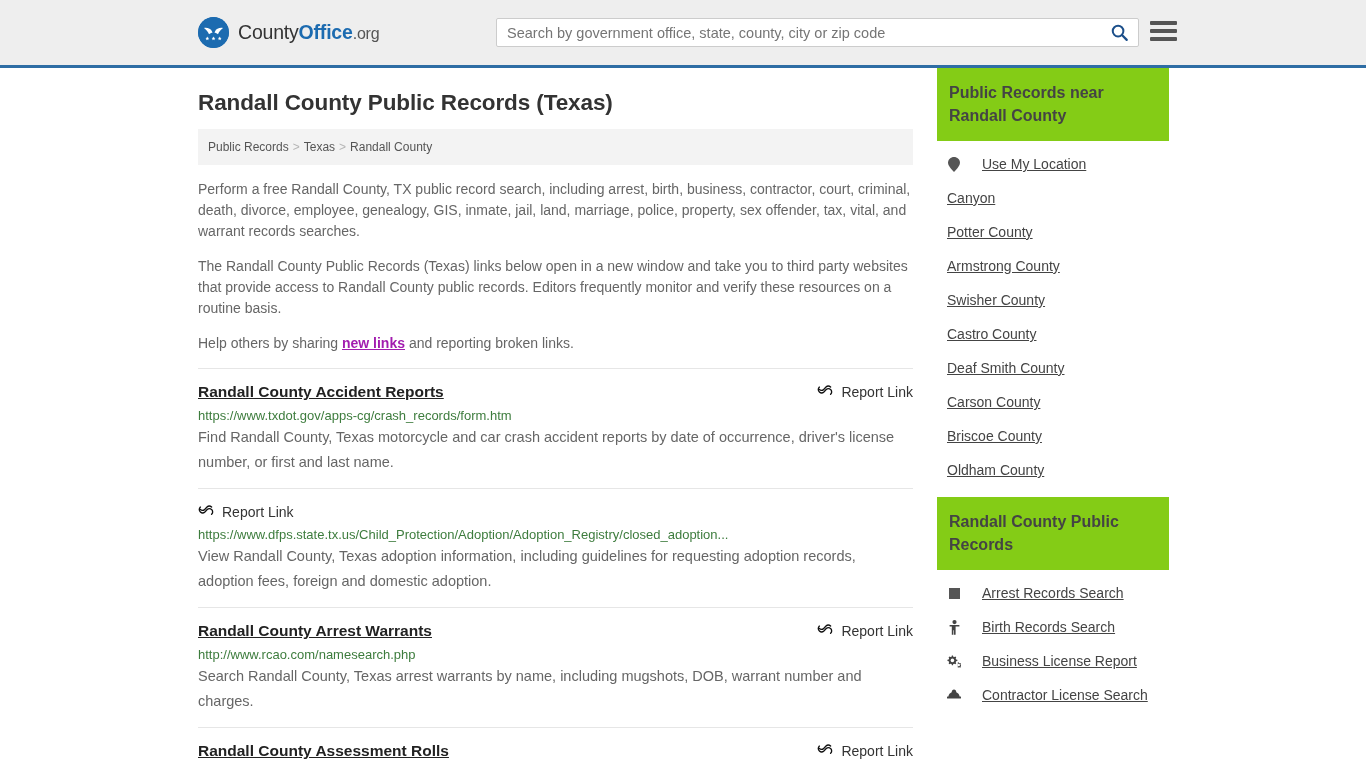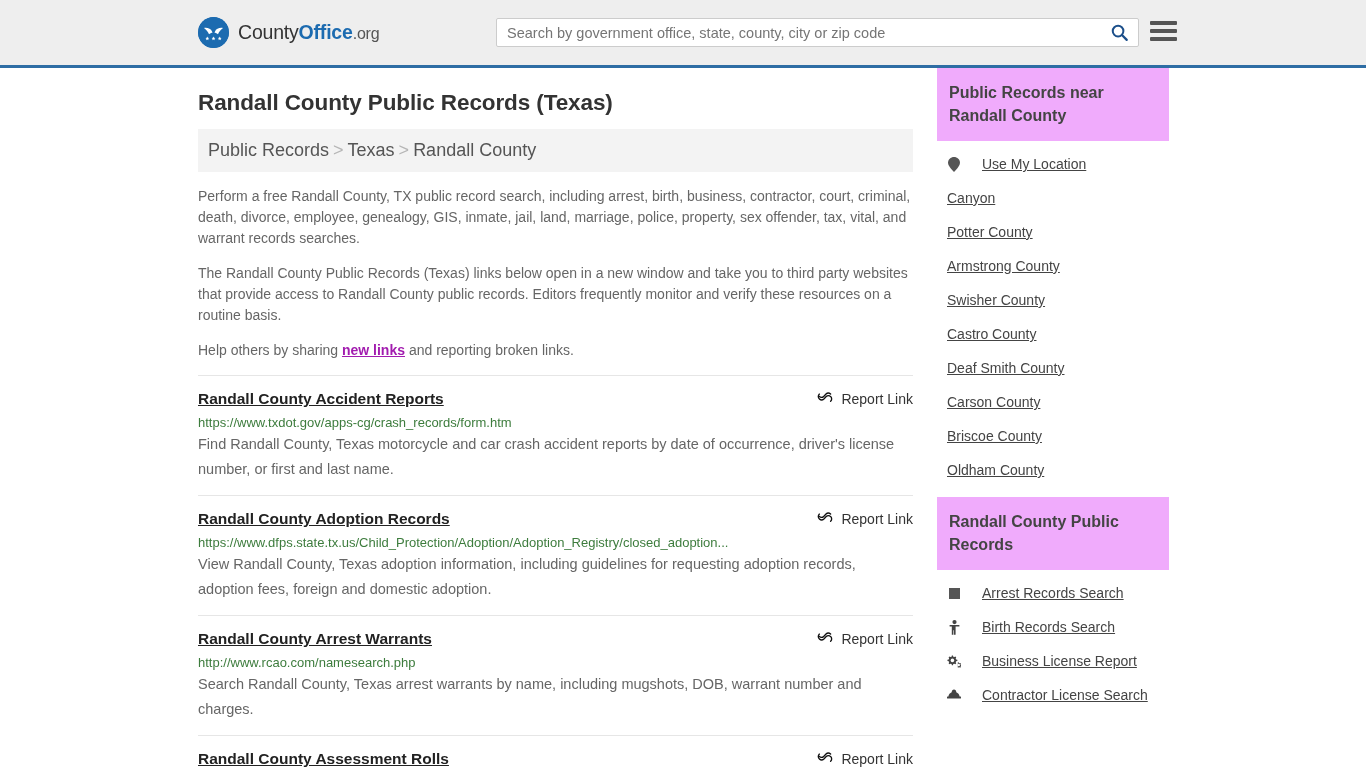--- a/index.html
+++ b/index.html
@@ -117,21 +117,21 @@
     font-size: 22.5px;
     font-weight: 700;
     color: #333333;
     margin: 22px 0 13px 0;
     letter-spacing: -0.1px;
   }
 
   .breadcrumb {
     background: #f3f3f3;
     padding: 11px 10px;
-    font-size: 18px;
+    font-size: 12px;
     color: #999999;
     margin-bottom: 14px;
   }
   .breadcrumb a {
     color: #555555;
     text-decoration: none;
   }
   .breadcrumb .sep { color: #b5b5b5; margin: 0 4px; }
 
   .intro p {
@@ -183,21 +183,21 @@
   .record-desc {
     font-size: 14.5px;
     line-height: 25px;
     color: #666666;
     margin: 0;
   }
 
   
   .side-box { margin-bottom: 4px; }
   .side-head {
-    background: #f0abfc;
+    background: #84cc16;
     padding: 13px 12px 14px 12px;
     font-size: 16px;
     font-weight: 700;
     color: #444444;
     line-height: 23px;
   }
   .side-list { padding: 6px 0 6px 0; margin: 0; list-style: none; }
   .side-list li {
     display: flex;
     align-items: center;
@@ -288,21 +288,20 @@
   <path d="M2.2 12.9 L13.7 2.2" stroke="#fff" stroke-width="2.2" stroke-linecap="round" fill="none" opacity="0"></path>
 </svg>
                 <span>Report Link</span>
        </span>
      </div>
      <span class="record-url">https://www.txdot.gov/apps-cg/crash_records/form.htm</span>
      <p class="record-desc">Find Randall County, Texas motorcycle and car crash accident reports by date of occurrence, driver's license number, or first and last name.</p>
           </div>
           <div class="record">
             <div class="record-head">
-       <a class="record-title" href="#">Randall County Adoption Records</a>
        <span class="report-link">
          <svg width="16" height="16" viewBox="0 0 16 16">
   <path d="M2.4 3.1 C0.9 4.6 0.9 6.6 2.4 7.9 C3.7 9.1 5.6 9.1 6.9 7.9 L9.2 5.6 C10.5 4.3 12.4 4.3 13.6 5.6 C15 6.9 15 8.9 13.6 10.3" fill="none" stroke="#111" stroke-width="1.35" stroke-linecap="round"></path>
   <path d="M13.6 3.1 C12.2 1.8 10.3 1.8 9 3.1 L6.7 5.4 C5.4 6.7 3.5 6.7 2.3 5.4" fill="none" stroke="#111" stroke-width="1.35" stroke-linecap="round"></path>
   <path d="M2.2 12.9 L13.7 2.2" stroke="#fff" stroke-width="2.2" stroke-linecap="round" fill="none" opacity="0"></path>
 </svg>
                 <span>Report Link</span>
        </span>
      </div>
      <span class="record-url">https://www.dfps.state.tx.us/Child_Protection/Adoption/Adoption_Registry/closed_adoption...</span>

